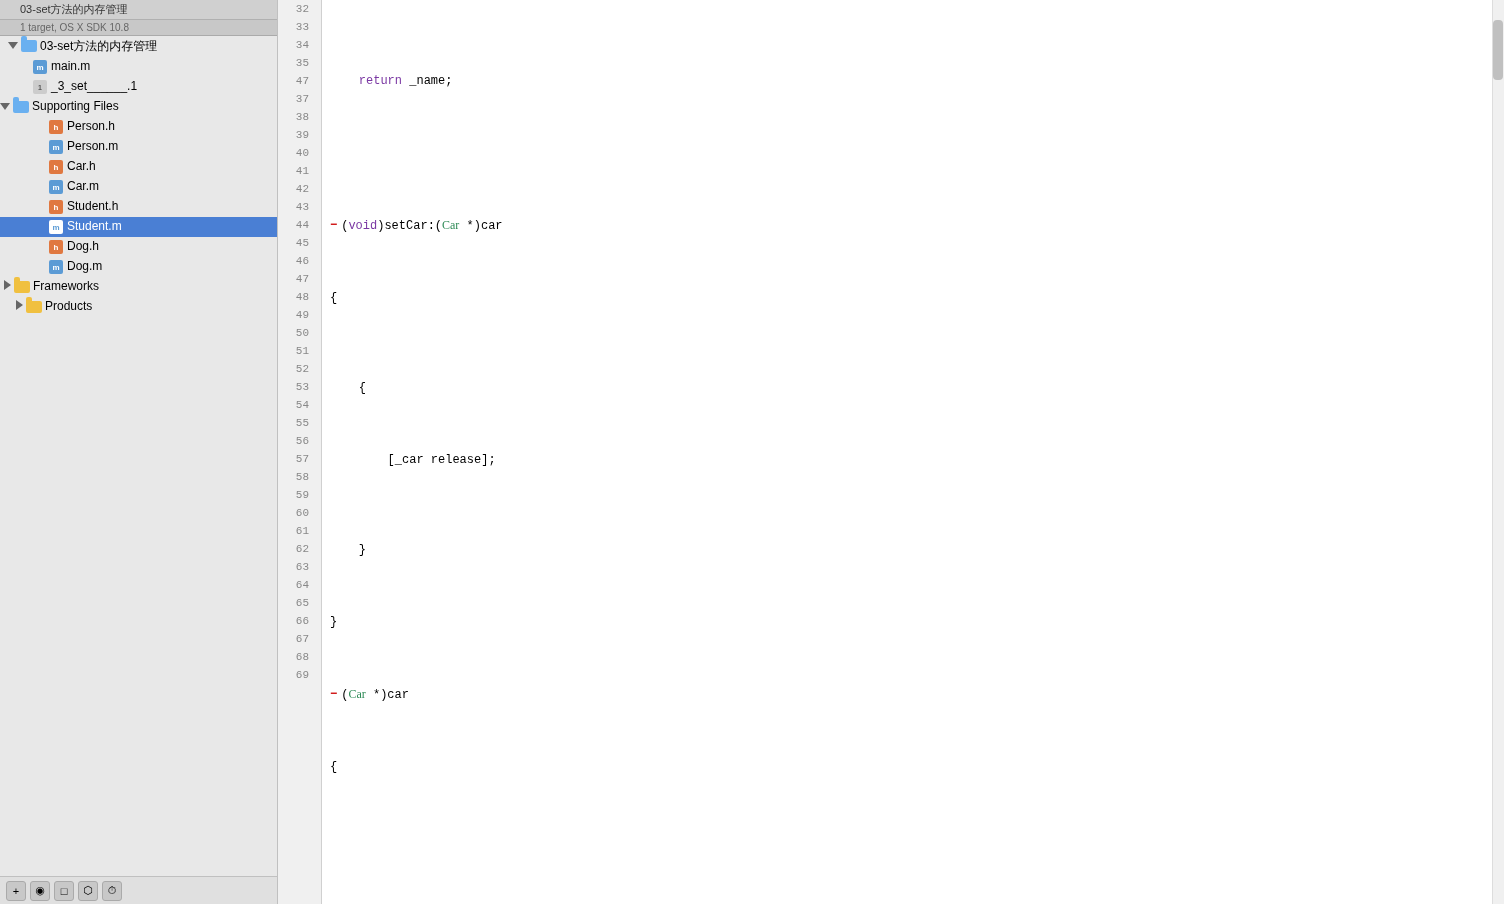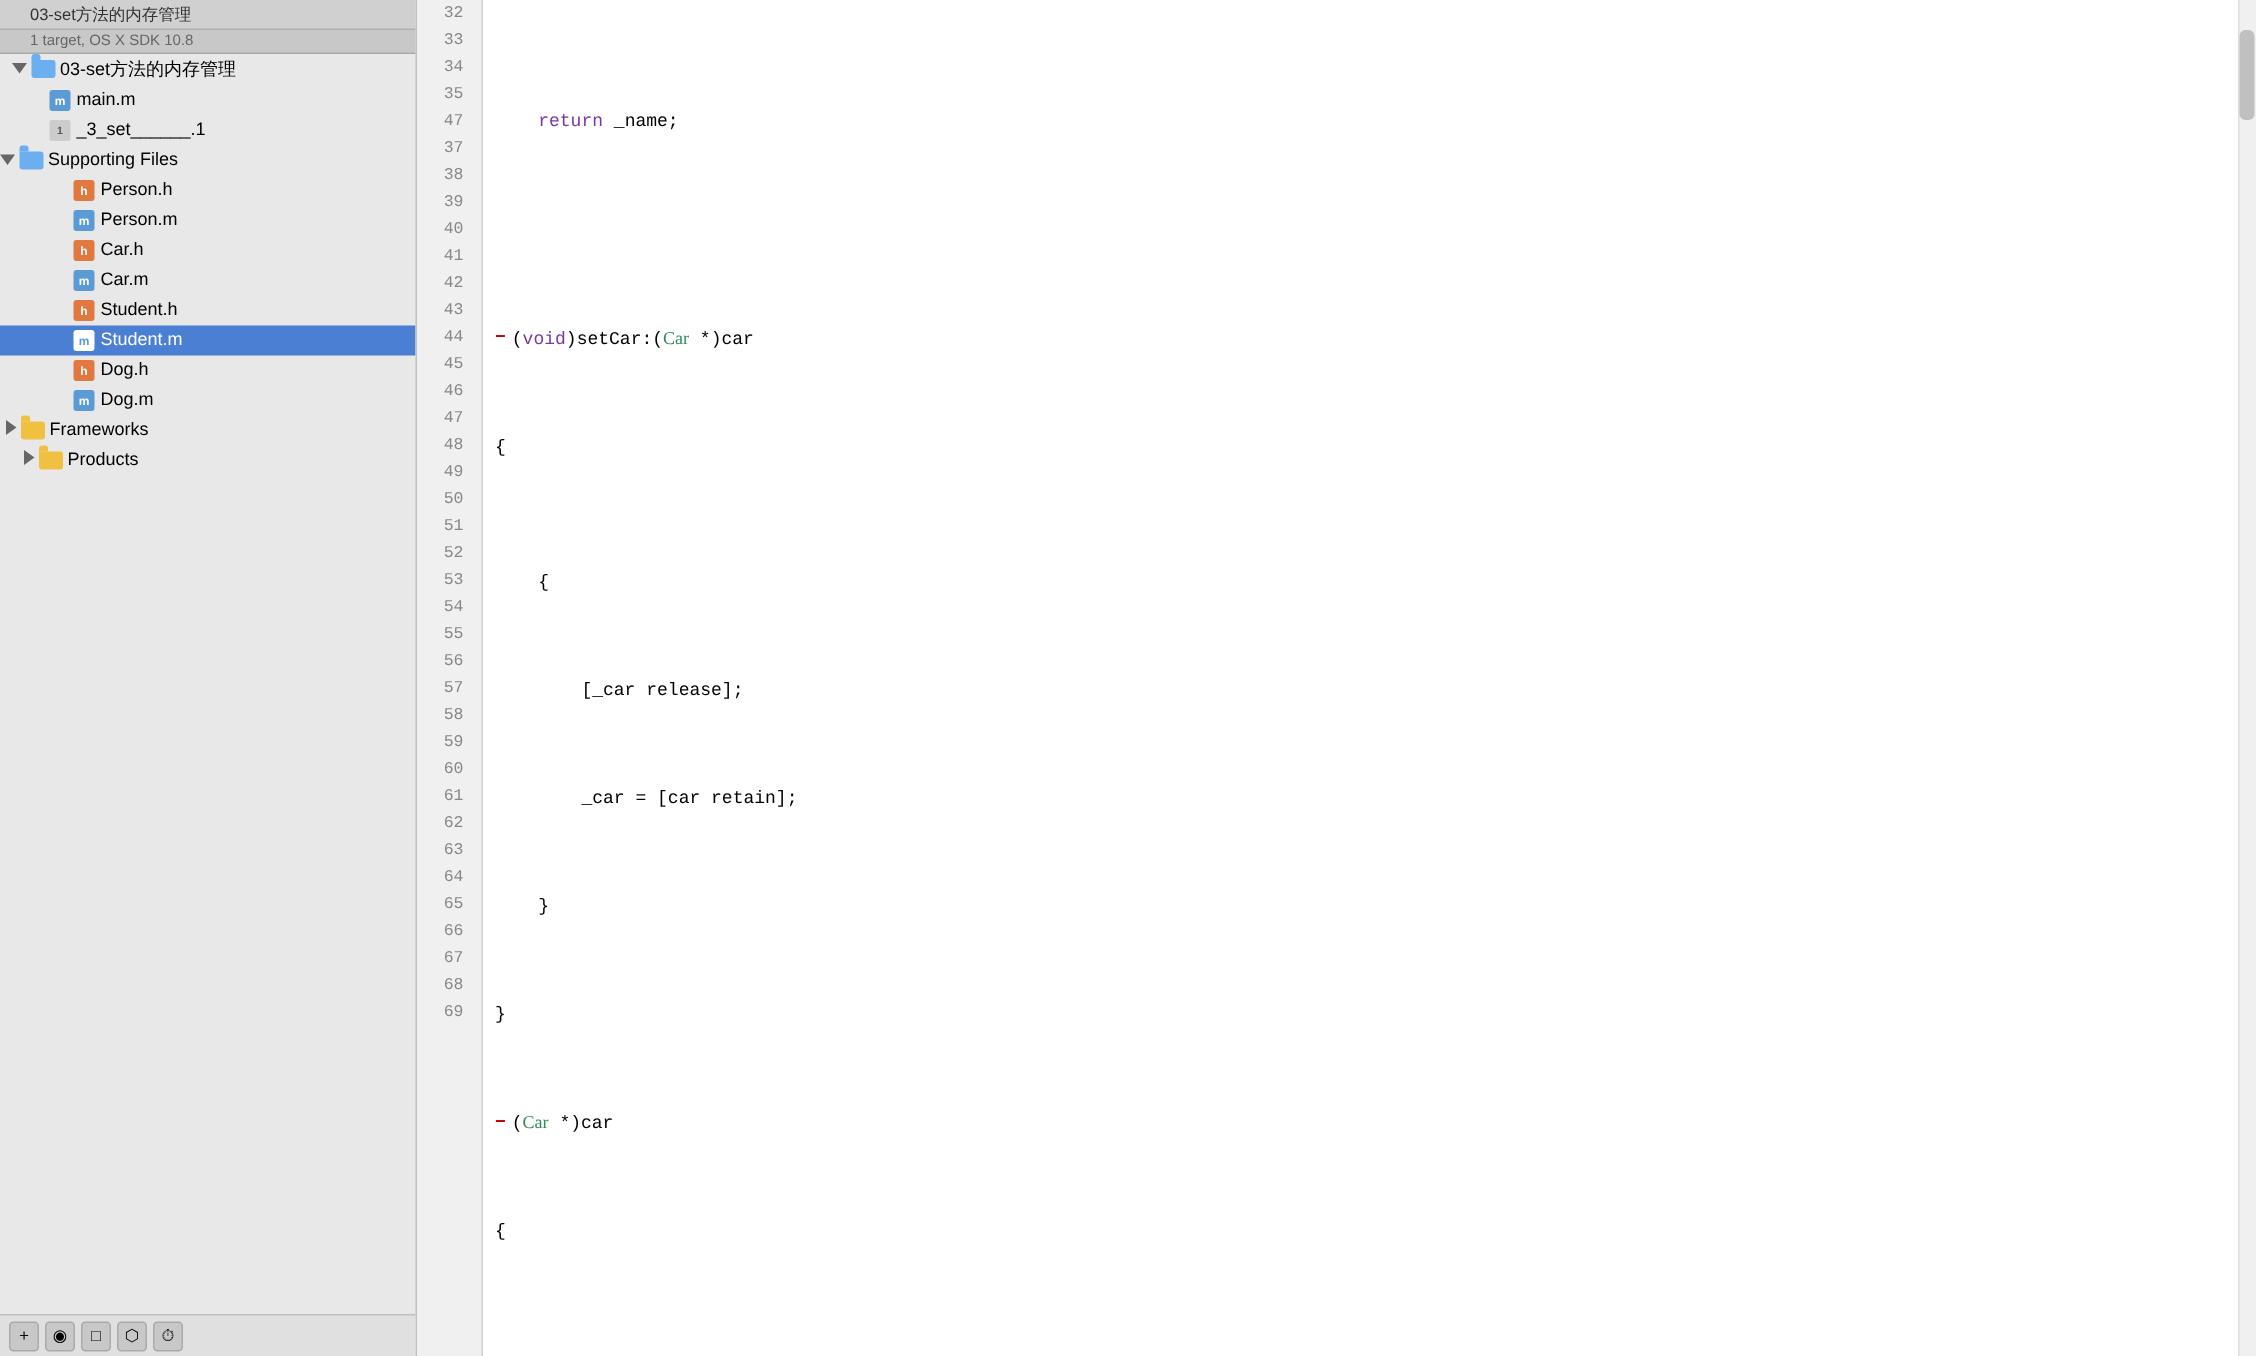--- a/index.html
+++ b/index.html
@@ -447,23 +447,20 @@
       
       
       <div class="code-line">
         <span>    {</span>
       </div>
       
       <div class="code-line">
         <span>        [_car release];</span>
       </div>
       
-      <div class="code-line">
-        <span>        _car = [car retain];</span>
-      </div>
       
       <div class="code-line">
         <span>    }</span>
       </div>
       
       <div class="code-line">
         <span>}</span>
       </div>
       
       <div class="code-line">

